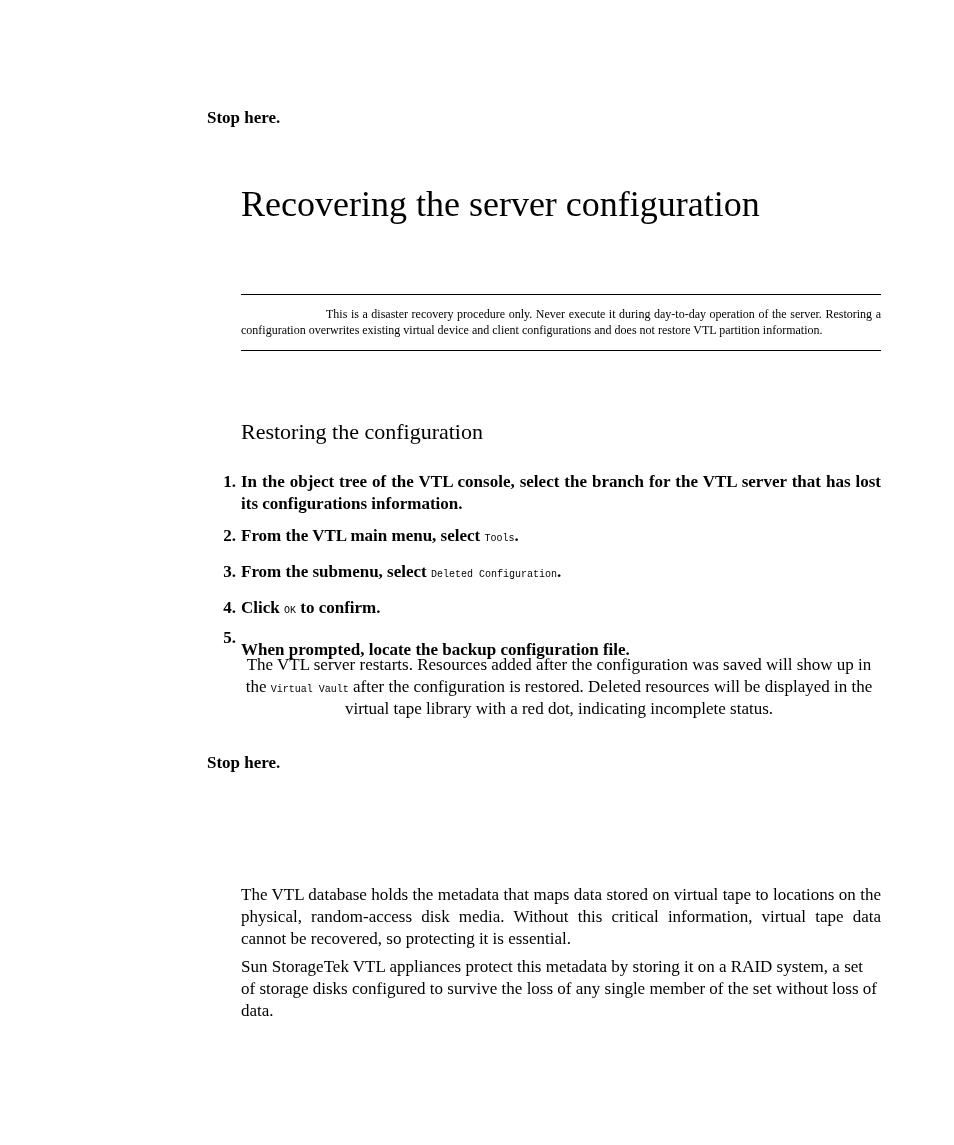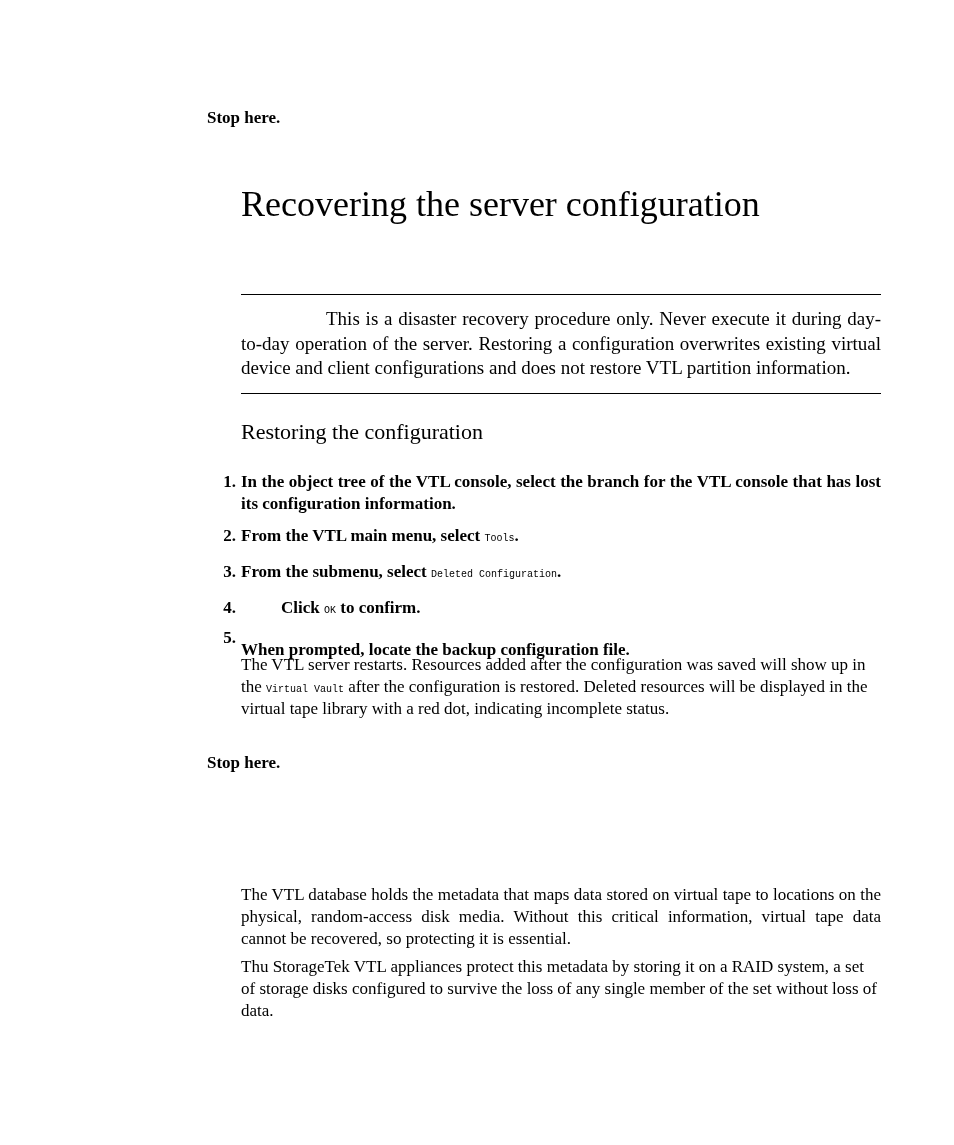--- a/index.html
+++ b/index.html
@@ -42,21 +42,21 @@
   .callout {
     position: absolute;
     left: 241px;
     width: 640px;
     border-top: 1px solid #000;
     border-bottom: 1px solid #000;
     padding: 12px 0 12px 0;
     top: 294px;
   }
   .callout-text {
-    font-size: 19px;
+    font-size: 12px;
     line-height: 1.3;
     text-align: justify;
     text-indent: 85px;
   }
   .h2 {
     position: absolute;
     left: 241px;
     font-size: 22px;
     font-weight: 400;
   }
@@ -84,45 +84,45 @@
     font-size: 10px;
   }
   
   .s1-num { left: 218px; top: 471px; }
   .s1-b   { top: 471px; }
   .s2-num { left: 218px; top: 525px; }
   .s2-b   { top: 525px; }
   .s3-num { left: 218px; top: 561px; }
   .s3-b   { top: 561px; }
   .s4-num { left: 218px; top: 597px; }
-  .s4-b   { top: 597px; margin-left: 40px; }
+  .s4-b   { top: 597px; }
   .s5-num { left: 218px; top: 627px; }
   .s5-b   { top: 627px; margin-top: 12px; }
-  .s5-para { top: 654px; width: 636px; text-align: left; left: 241px; }
+  .s5-para { top: 654px; width: 636px; text-align: center; left: 241px; }
   .para-m1 { top: 884px; }
   .para-m2 { top: 956px; text-align: left; }
 </style>
 </head>
 <body>
 
 <div class="page">
 
   <div class="stop stop-1">Stop here.</div>
 
   <div class="h1 h1-1">Recovering the server configuration</div>
 
 
   <div class="callout">
     <div class="callout-text">This is a disaster recovery procedure only. Never execute it during day-to-day operation of the server. Restoring a configuration overwrites existing virtual device and client configurations and does not restore VTL partition information.</div>
   </div>
 
   <div class="h2 h2-1">Restoring the configuration</div>
 
   <div class="step step-num s1-num">1.</div>
-  <div class="step step-body s1-b bold">In the object tree of the VTL console, select the branch for the VTL console that has lost its configuration information.</div>
+  <div class="step step-body s1-b bold">In the object tree of the VTL console, select the branch for the VTL server that has lost its configurations information.</div>
 
   <div class="step step-num s2-num">2.</div>
   <div class="step step-body s2-b">
     <span class="bold">From the VTL main menu, select </span><span class="code">Tools</span><span class="bold">.</span>
   </div>
 
   <div class="step step-num s3-num">3.</div>
   <div class="step step-body s3-b">
     <span class="bold">From the submenu, select </span><span class="code">Deleted Configuration</span><span class="bold">.</span>
   </div>
@@ -136,15 +136,15 @@
   <div class="step step-body s5-b bold">When prompted, locate the backup configuration file.</div>
 
   <div class="para s5-para">
     <span>The VTL server restarts. Resources added after the configuration was saved will show up in the </span><span class="code">Virtual Vault</span><span> after the configuration is restored. Deleted resources will be displayed in the virtual tape library with a red dot, indicating incomplete status.</span>
   </div>
 
   <div class="stop stop-2">Stop here.</div>
 
 
   <div class="para para-m1">The VTL database holds the metadata that maps data stored on virtual tape to locations on the physical, random-access disk media. Without this critical information, virtual tape data cannot be recovered, so protecting it is essential.</div>
-  <div class="para para-m2">Thu StorageTek VTL appliances protect this metadata by storing it on a RAID system, a set of storage disks configured to survive the loss of any single member of the set without loss of data.</div>
+  <div class="para para-m2">Sun StorageTek VTL appliances protect this metadata by storing it on a RAID system, a set of storage disks configured to survive the loss of any single member of the set without loss of data.</div>
 
 </div>
 
 </body></html>

